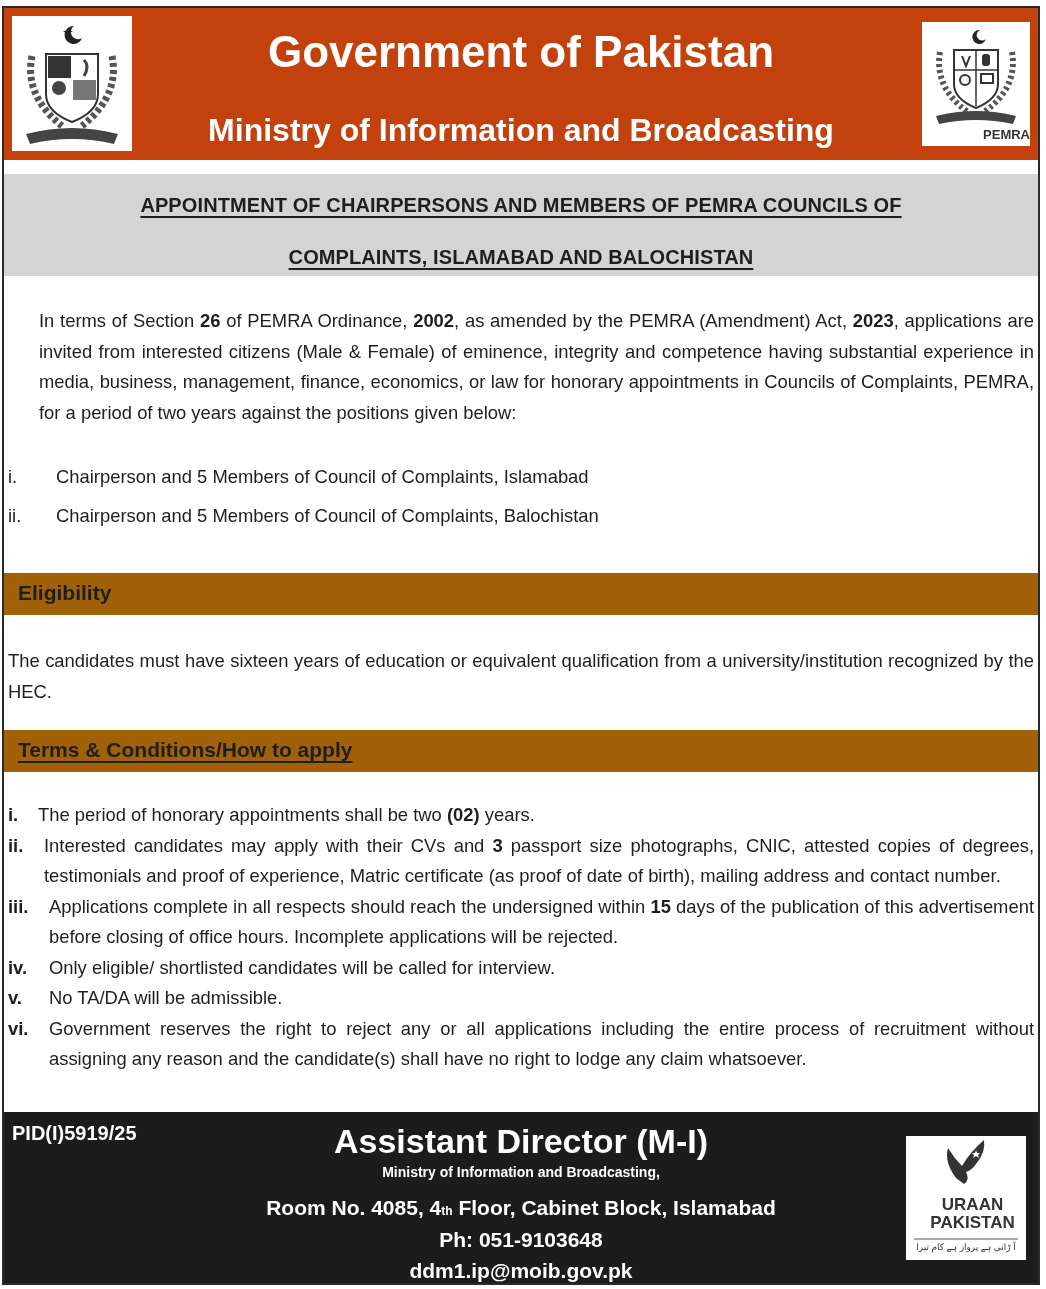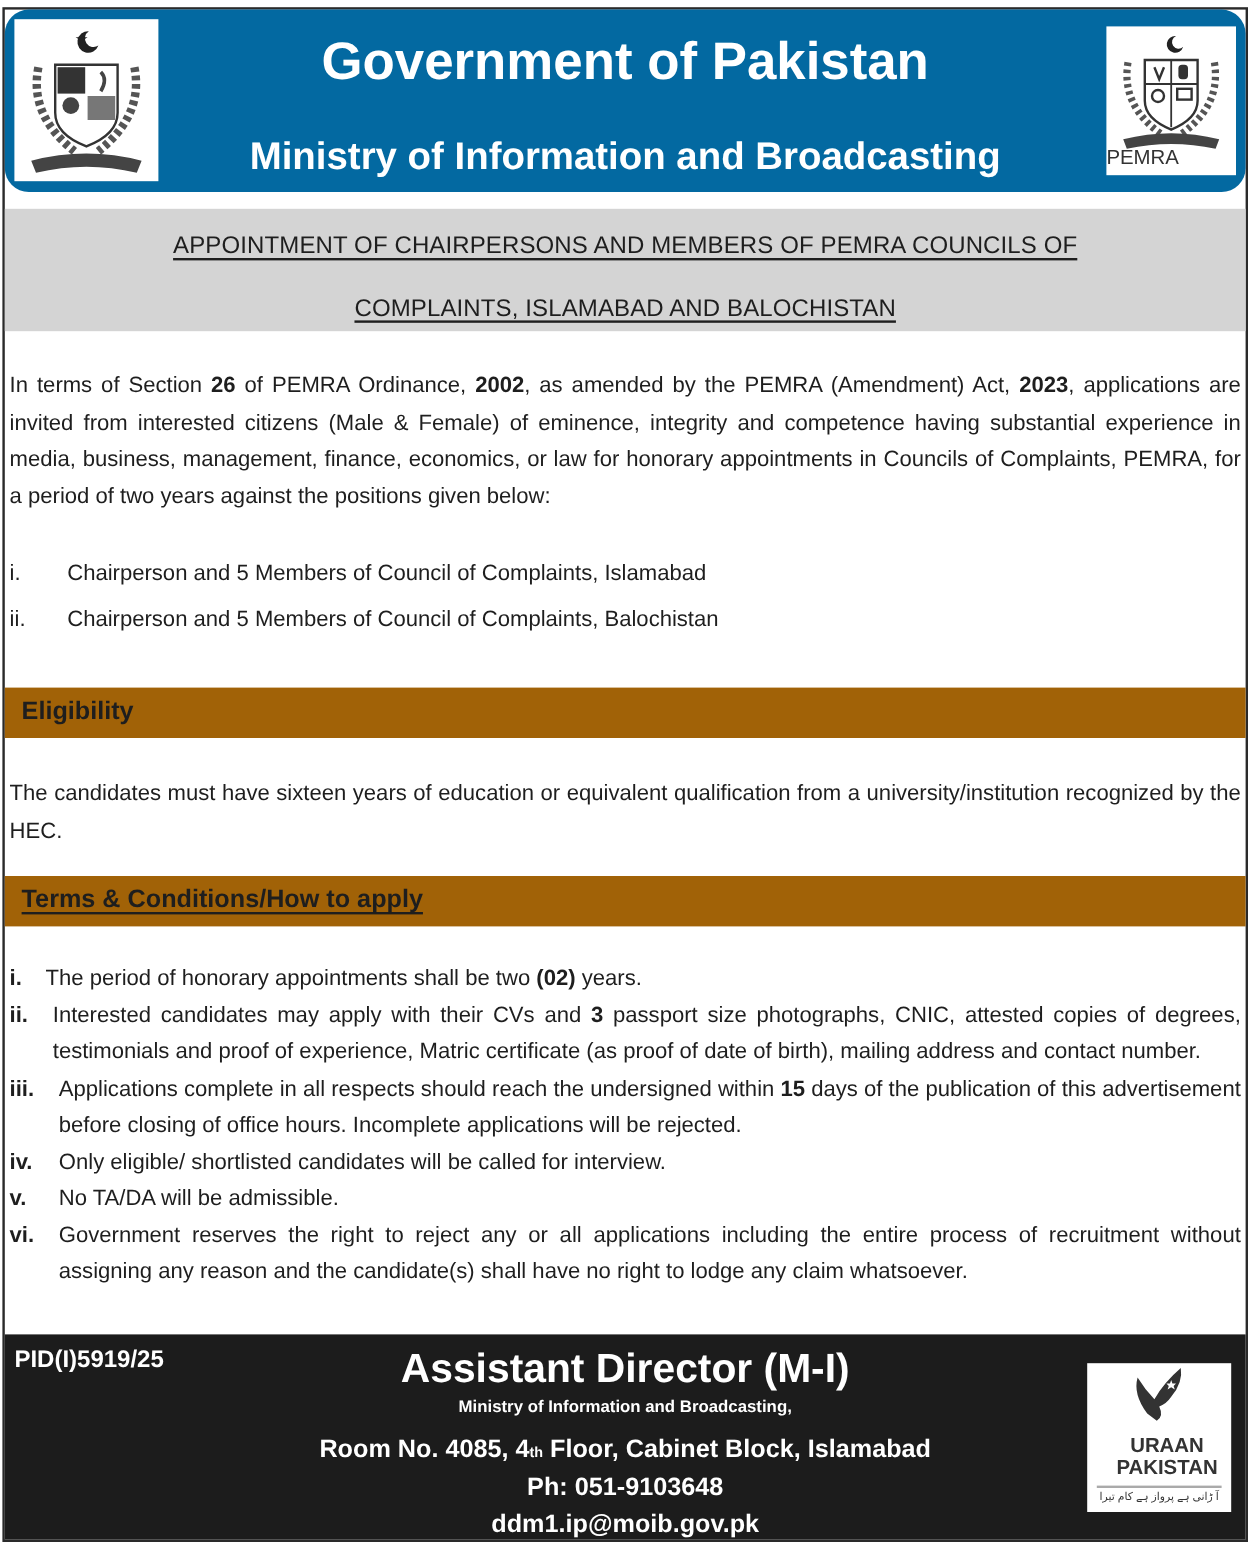--- a/index.html
+++ b/index.html
@@ -2,42 +2,42 @@
 <html><head>
 <meta charset="utf-8">
 <style>
   html, body { margin: 0; padding: 0; background: #ffffff; }
   body { width: 1046px; height: 1289px; position: relative; overflow: hidden;
          font-family: "Liberation Sans", sans-serif; color: #1a1a1a; }
   .frame { position: absolute; left: 2px; top: 6px; width: 1038px; height: 1279px;
            border: 2px solid #2a2a2a; box-sizing: border-box; background: #fff; }
 
   
-  .header { position: absolute; left: 0; top: 0; width: 100%; height: 152px; background: #0369a1; border-radius: 20px; }
+  .header { position: absolute; left: 0; top: 0; width: 100%; height: 152px; background: #c2410c; }
   .emblem { position: absolute; background: #ffffff; }
   .emblem-left { left: 8px; top: 8px; width: 120px; height: 135px; }
   .emblem-right { left: 918px; top: 14px; width: 108px; height: 124px; }
   .h-title { position: absolute; left: 150px; right: 150px; top: 18px; text-align: center;
              color: #ffffff; font-weight: bold; font-size: 44px; line-height: 52px; }
   .h-sub { position: absolute; left: 140px; right: 140px; top: 102px; text-align: center;
            color: #ffffff; font-weight: bold; font-size: 32px; line-height: 40px; }
-  .pemra-label { position: absolute; left: 0; right: 0; bottom: 4px; text-align: left;
-                 font-weight: normal; font-size: 17px; color: #333; }
+  .pemra-label { position: absolute; left: 0; right: 0; bottom: 4px; text-align: right;
+                 font-weight: bold; font-size: 13px; color: #333; }
 
   
   .title-band { position: absolute; left: 0; top: 166px; width: 100%; height: 102px; background: #d4d4d4; }
-  .title-line { position: absolute; left: 0; right: 0; text-align: center; font-weight: normal;
+  .title-line { position: absolute; left: 0; right: 0; text-align: center; font-weight: bold;
                 font-size: 20px; text-decoration: underline; text-underline-offset: 4px; color: #1e1e1e; letter-spacing: 0.1px;}
   .tl1 { top: 20px; }
   .tl2 { top: 72px; text-align: center; }
 
   .para { position: absolute; left: 4px; right: 4px; font-size: 18.4px; line-height: 30.5px;
           text-align: justify; color: #1e1e1e; }
   .para b { font-weight: bold; }
-  .intro { top: 298px; }
+  .intro { top: 298px; margin-left: 31px; }
   .pos-item { position: absolute; left: 4px; font-size: 18.4px; line-height: 26px; color: #1e1e1e; }
   .pos-item .num { display: inline-block; width: 48px; }
 
   .section-band { position: absolute; left: 0; width: 100%; height: 42px; background: #a16207; }
   .section-title { position: absolute; left: 14px; top: 8px; font-weight: bold; font-size: 21px; color: #1e1e1e; }
   .underline { text-decoration: underline; text-underline-offset: 4px; }
 
   .terms { position: absolute; left: 4px; right: 4px; top: 792px; font-size: 18.4px; line-height: 30.5px; color: #1e1e1e; }
   .term { display: flex; }
   .term .tnum { flex: 0 0 auto; font-weight: bold; }

